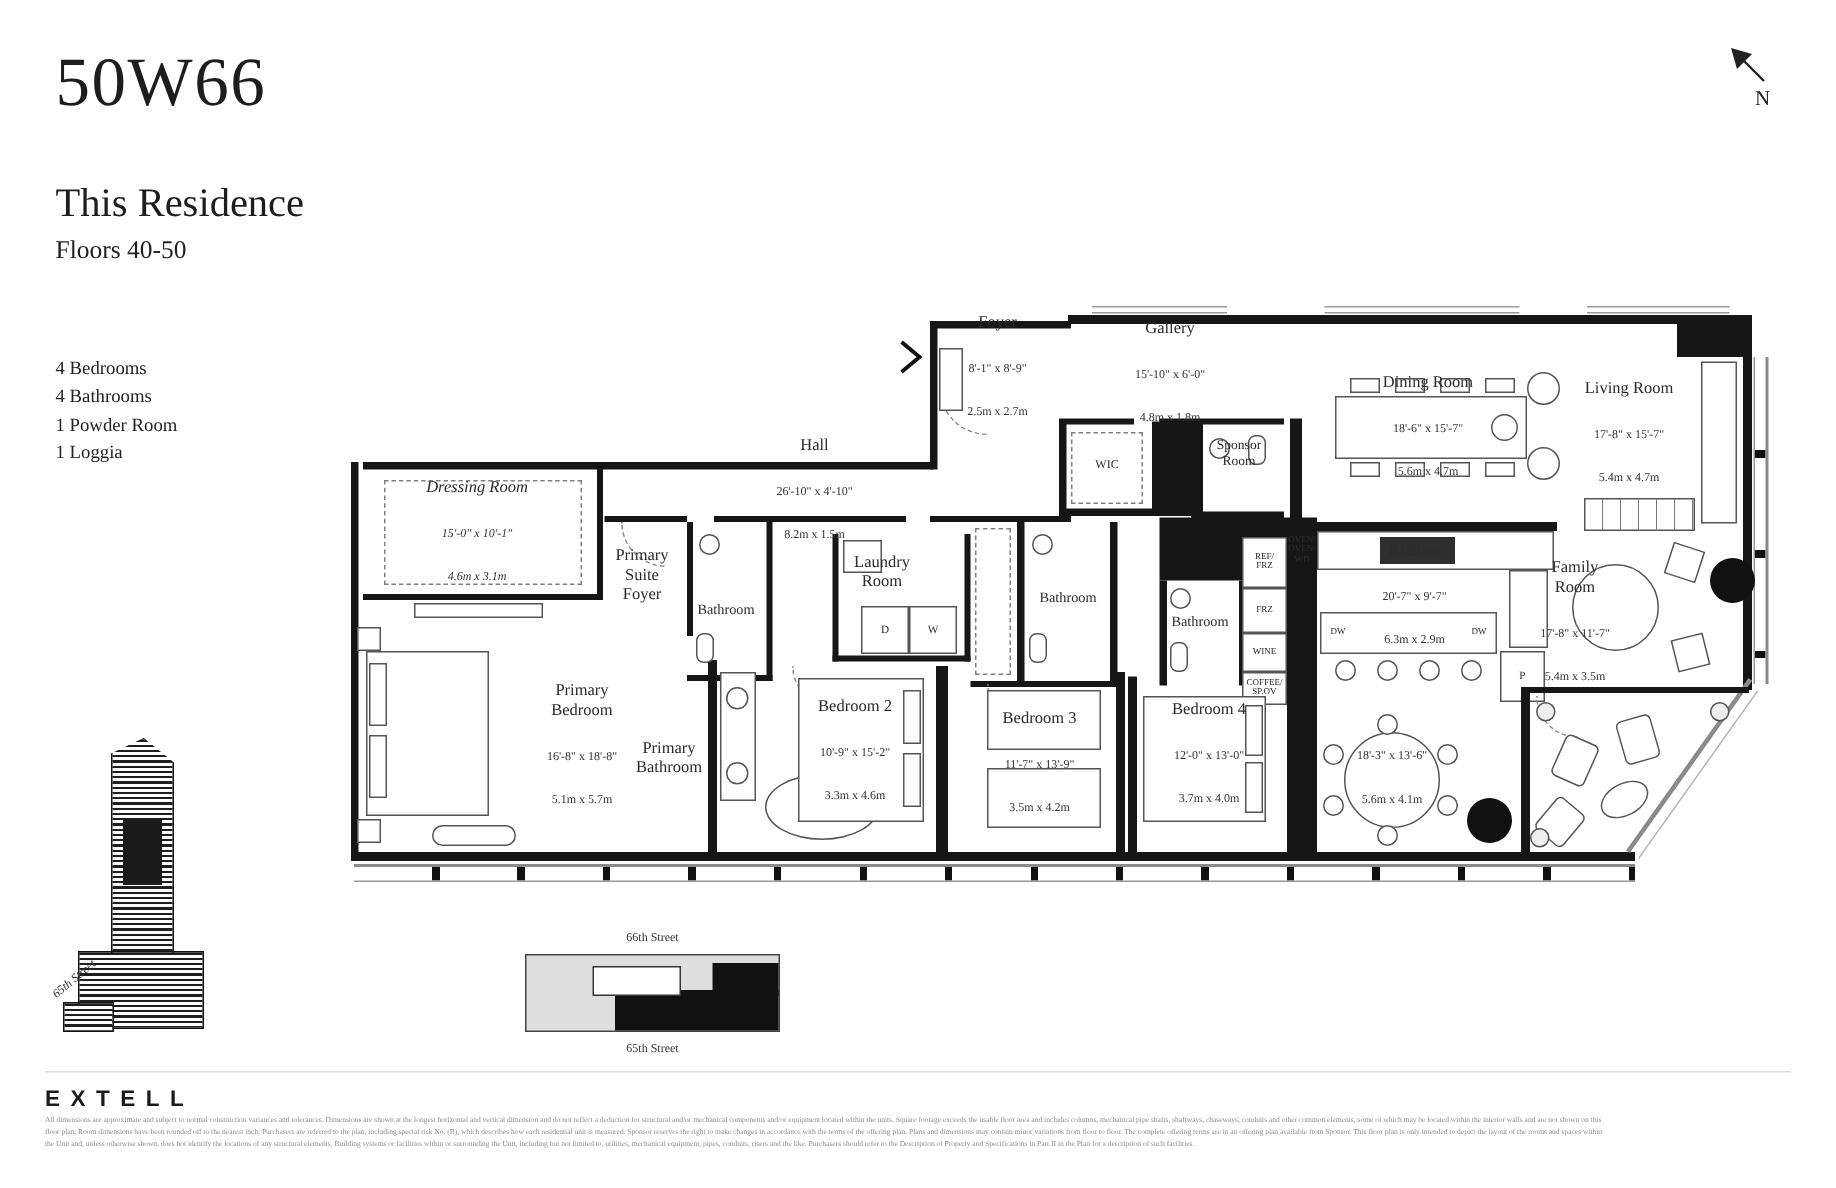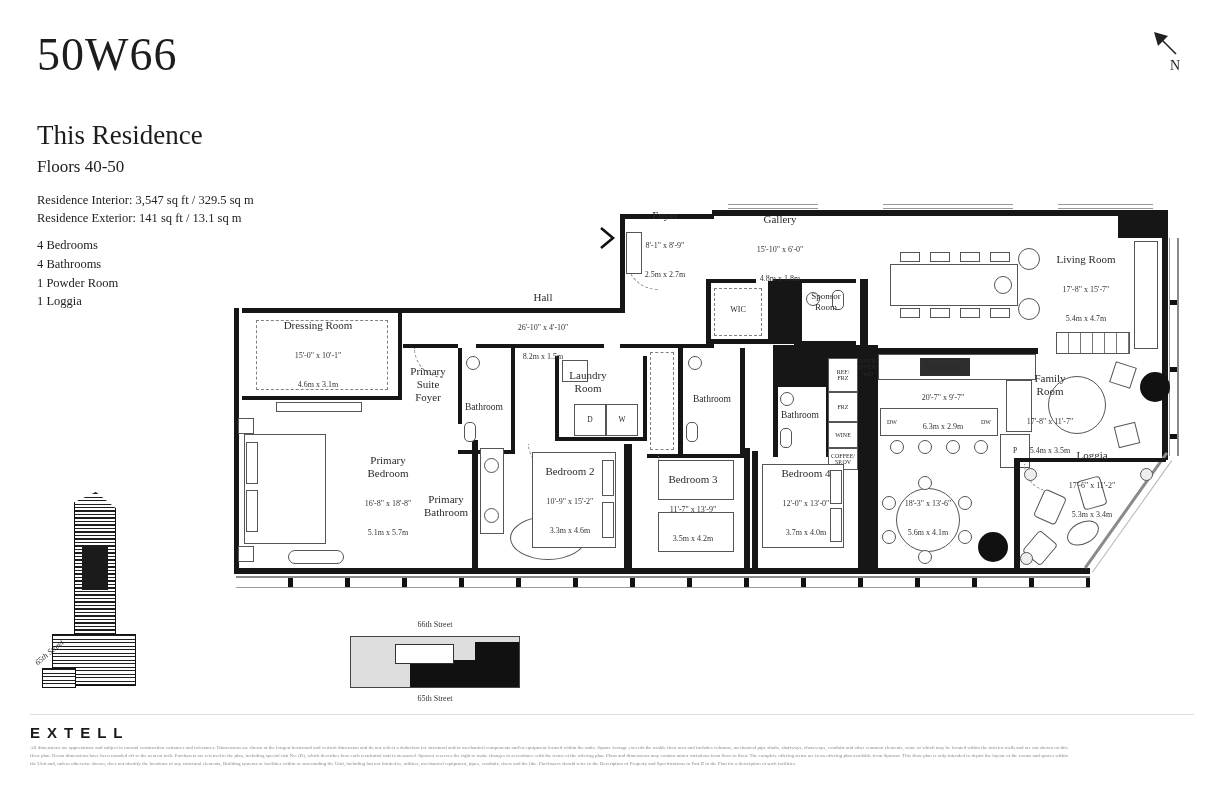--- a/index.html
+++ b/index.html
@@ -41,24 +41,20 @@
   .legal{font-size:5px;color:#8b8b8b;line-height:1.6;width:1162px;font-family:"Liberation Serif",serif;}
 </style>
 </head>
 <body>
 
 <div class="page">
 
   <div class="abs brand" style="left:37px;top:28px;">50W66</div>
   <div class="abs res-title" style="left:37px;top:120px;">This Residence</div>
   <div class="abs floors" style="left:37px;top:155px;">Floors 40-50</div>
-  <div class="abs stats" style="left:37px;top:192px;">
-    <div>Residence Interior: 3,547 sq ft / 329.5 sq m</div>
-    <div>Residence Exterior: 141 sq ft / 13.1 sq m</div>
-  </div>
   <div class="abs features" style="left:37px;top:236px;">
     <div>4 Bedrooms</div>
     <div>4 Bathrooms</div>
     <div>1 Powder Room</div>
     <div>1 Loggia</div>
   </div>
 
   <svg class="abs" style="left:1140px;top:26px;" width="52" height="48">
     <line x1="36" y1="28" x2="20" y2="12" stroke="#222" stroke-width="1.6"></line>
     <polygon points="14,6 28,10 18,20" fill="#222"></polygon>
@@ -237,21 +233,21 @@
     <div class="lbl" style="left:552px;top:52px;">
       <span class="nm">Gallery</span>
       <span class="ft">15'-10" x 6'-0"</span>
       <span class="m">4.8m x 1.8m</span>
     </div>
     <div class="lbl" style="left:315px;top:130px;">
       <span class="nm">Hall</span>
       <span class="ft">26'-10" x 4'-10"</span>
       <span class="m">8.2m x 1.5m</span>
     </div>
-    <div class="lbl" style="left:90px;top:158px;">
+    <div class="lbl" style="left:90px;top:158px;font-style:italic;">
       <span class="nm">Dressing Room</span>
       <span class="ft">15'-0" x 10'-1"</span>
       <span class="m">4.6m x 3.1m</span>
     </div>
     <div class="lbl" style="left:200px;top:188px;">
       <span class="nm">Primary
 Suite
 Foyer</span>
     </div>
     <div class="lbl" style="left:160px;top:300px;">
@@ -277,44 +273,44 @@
       <span class="nm">Laundry
 Room</span>
     </div>
     <div class="lbl" style="left:510px;top:114px;">
       <span class="nm" style="font-size:8px">WIC</span>
     </div>
     <div class="lbl" style="left:598px;top:106px;">
       <span class="nm" style="font-size:9px">Sponsor
 Room</span>
     </div>
+    <div class="lbl" style="left:724px;top:88px;">
+      <span class="nm">Dining Room</span>
+      <span class="ft">18'-6" x 15'-7"</span>
+      <span class="m">5.6m x 4.7m</span>
+    </div>
     <div class="lbl" style="left:858px;top:92px;">
       <span class="nm">Living Room</span>
       <span class="ft">17'-8" x 15'-7"</span>
       <span class="m">5.4m x 4.7m</span>
     </div>
     <div class="lbl" style="left:697px;top:200px;margin-left:18px;">
       <span class="nm">Kitchen</span>
       <span class="ft">20'-7" x 9'-7"</span>
       <span class="m">6.3m x 2.9m</span>
     </div>
     <div class="lbl" style="left:822px;top:218px;">
       <span class="nm">Family
 Room</span>
       <span class="ft">17'-8" x 11'-7"</span>
       <span class="m">5.4m x 3.5m</span>
     </div>
     <div class="lbl" style="left:700px;top:322px;">
       <span class="ft">18'-3" x 13'-6"</span>
       <span class="m">5.6m x 4.1m</span>
-    </div>
-    <div class="lbl" style="left:864px;top:288px;">
-      <span class="nm">Loggia</span>
-      <span class="ft">17'-6" x 11'-2"</span>
-      <span class="m">5.3m x 3.4m</span>
     </div>
     <div class="lbl" style="left:342px;top:304px;">
       <span class="nm">Bedroom 2</span>
       <span class="ft">10'-9" x 15'-2"</span>
       <span class="m">3.3m x 4.6m</span>
     </div>
     <div class="lbl" style="left:465px;top:312px;">
       <span class="nm">Bedroom 3</span>
       <span class="ft">11'-7" x 13'-9"</span>
       <span class="m">3.5m x 4.2m</span>

